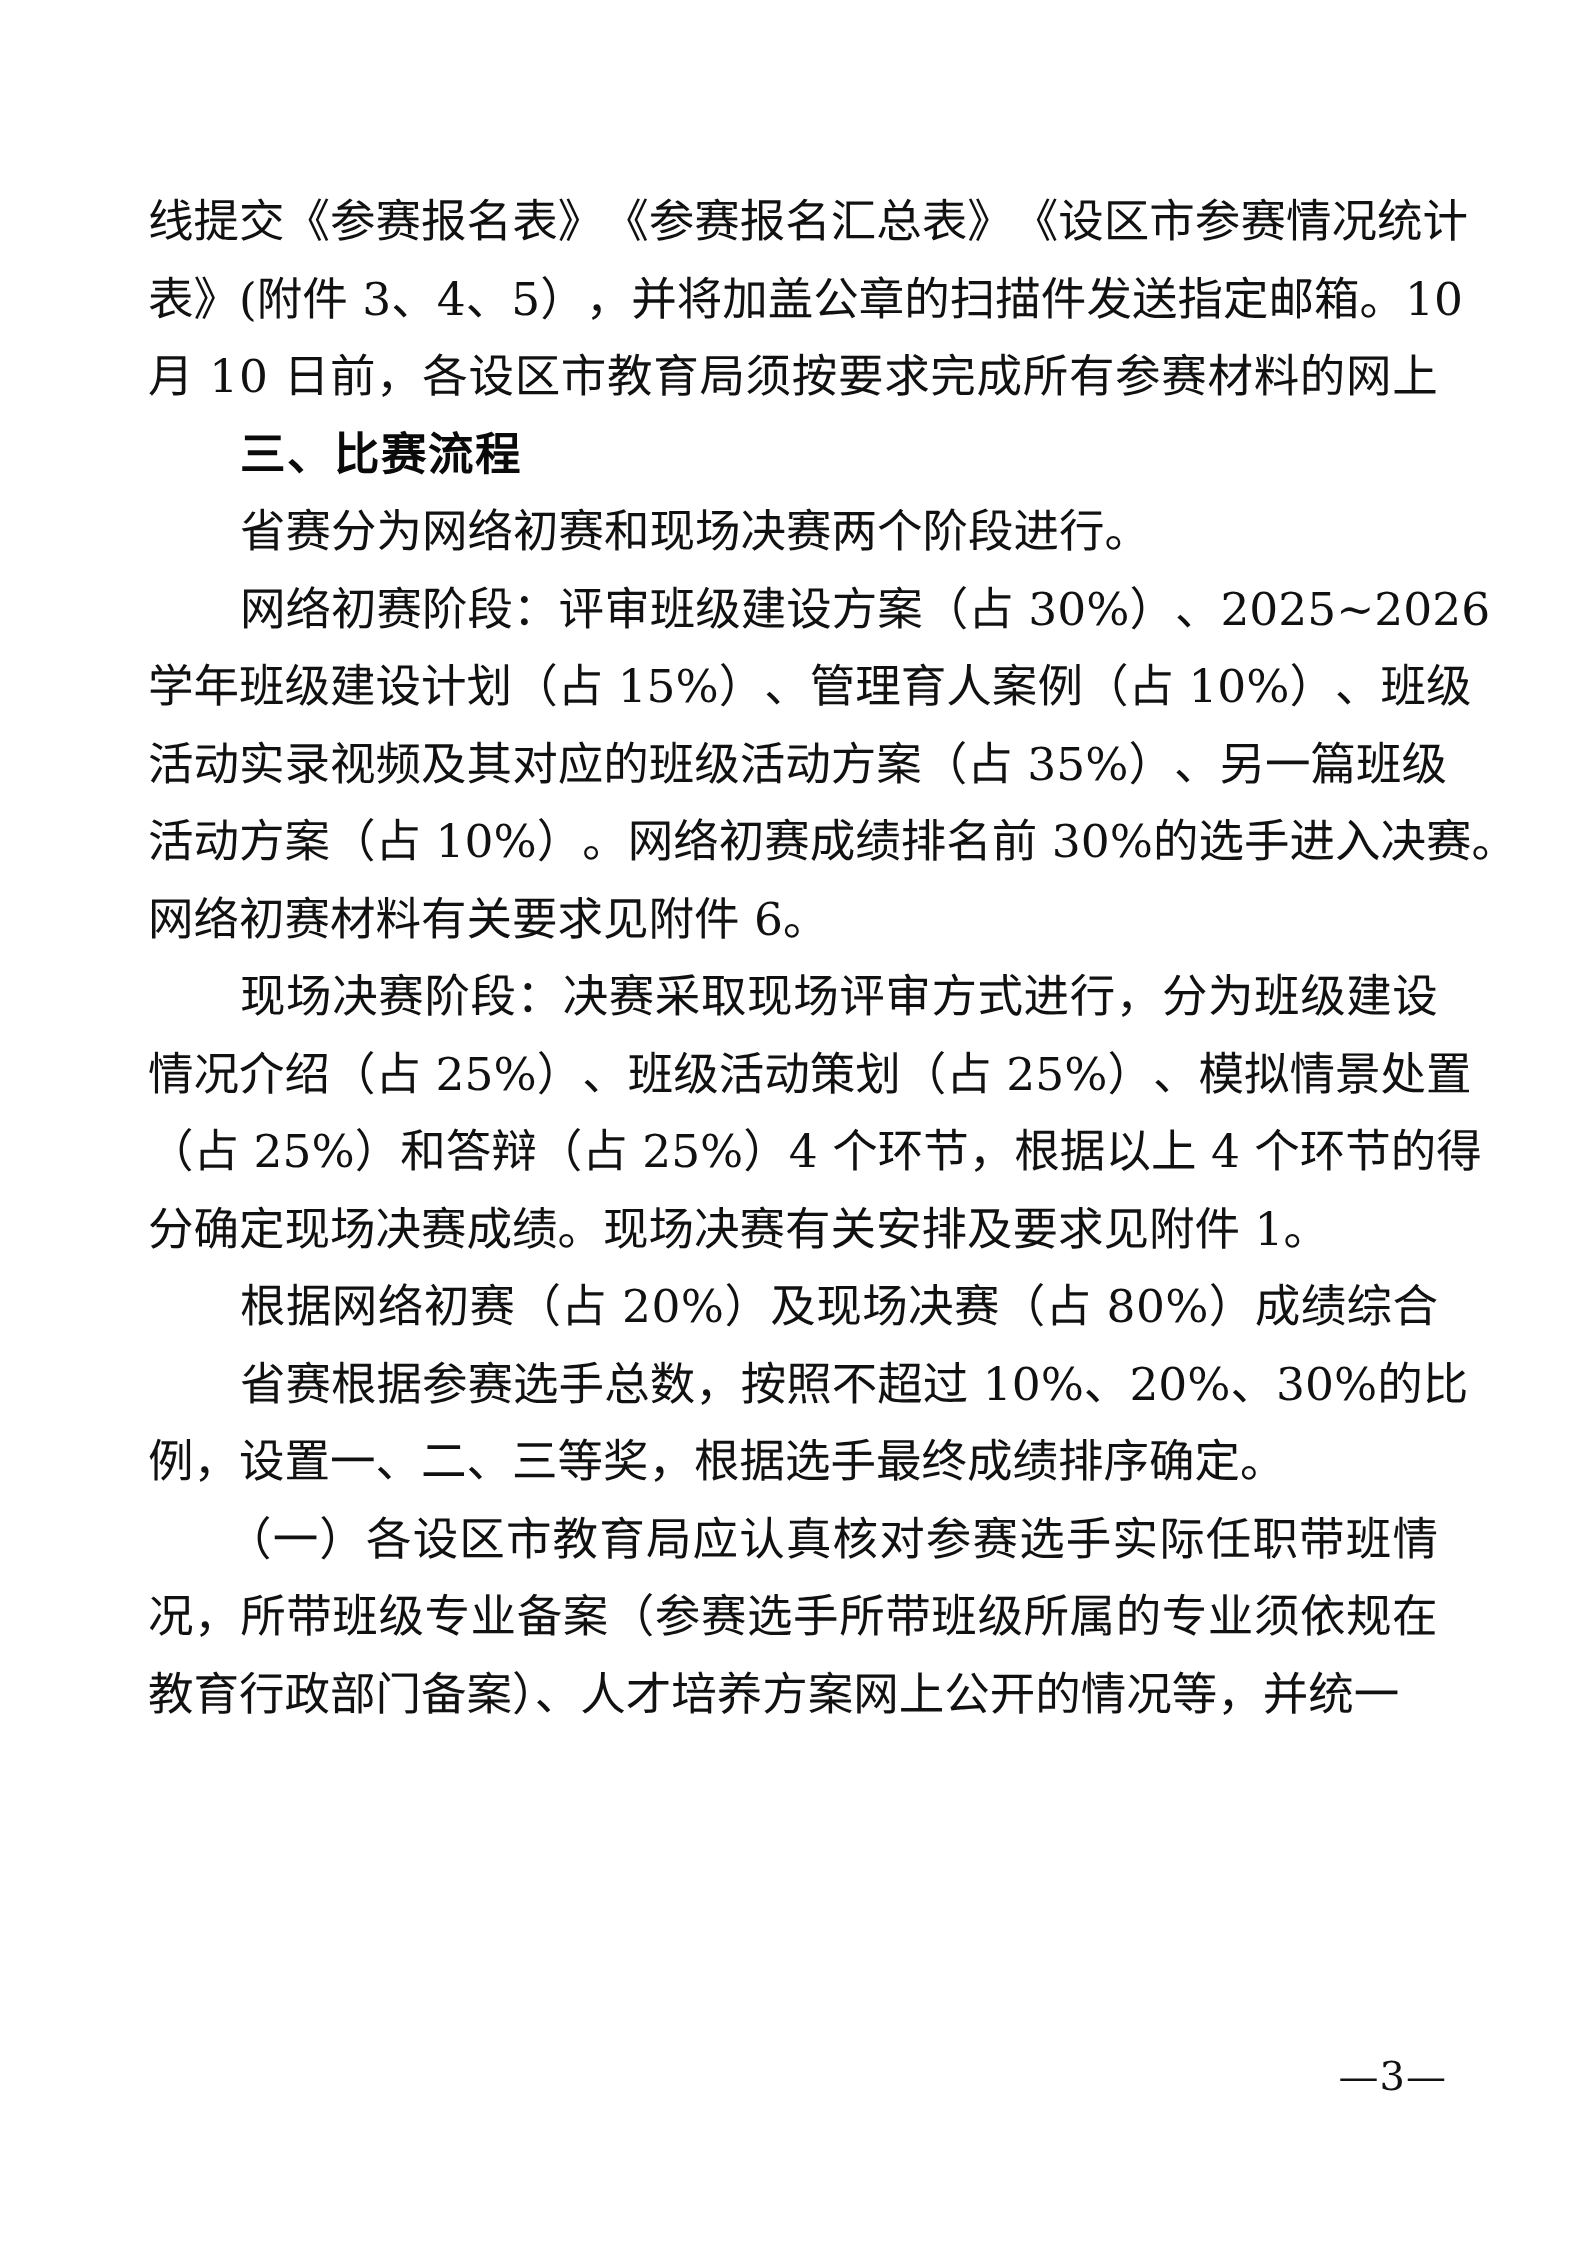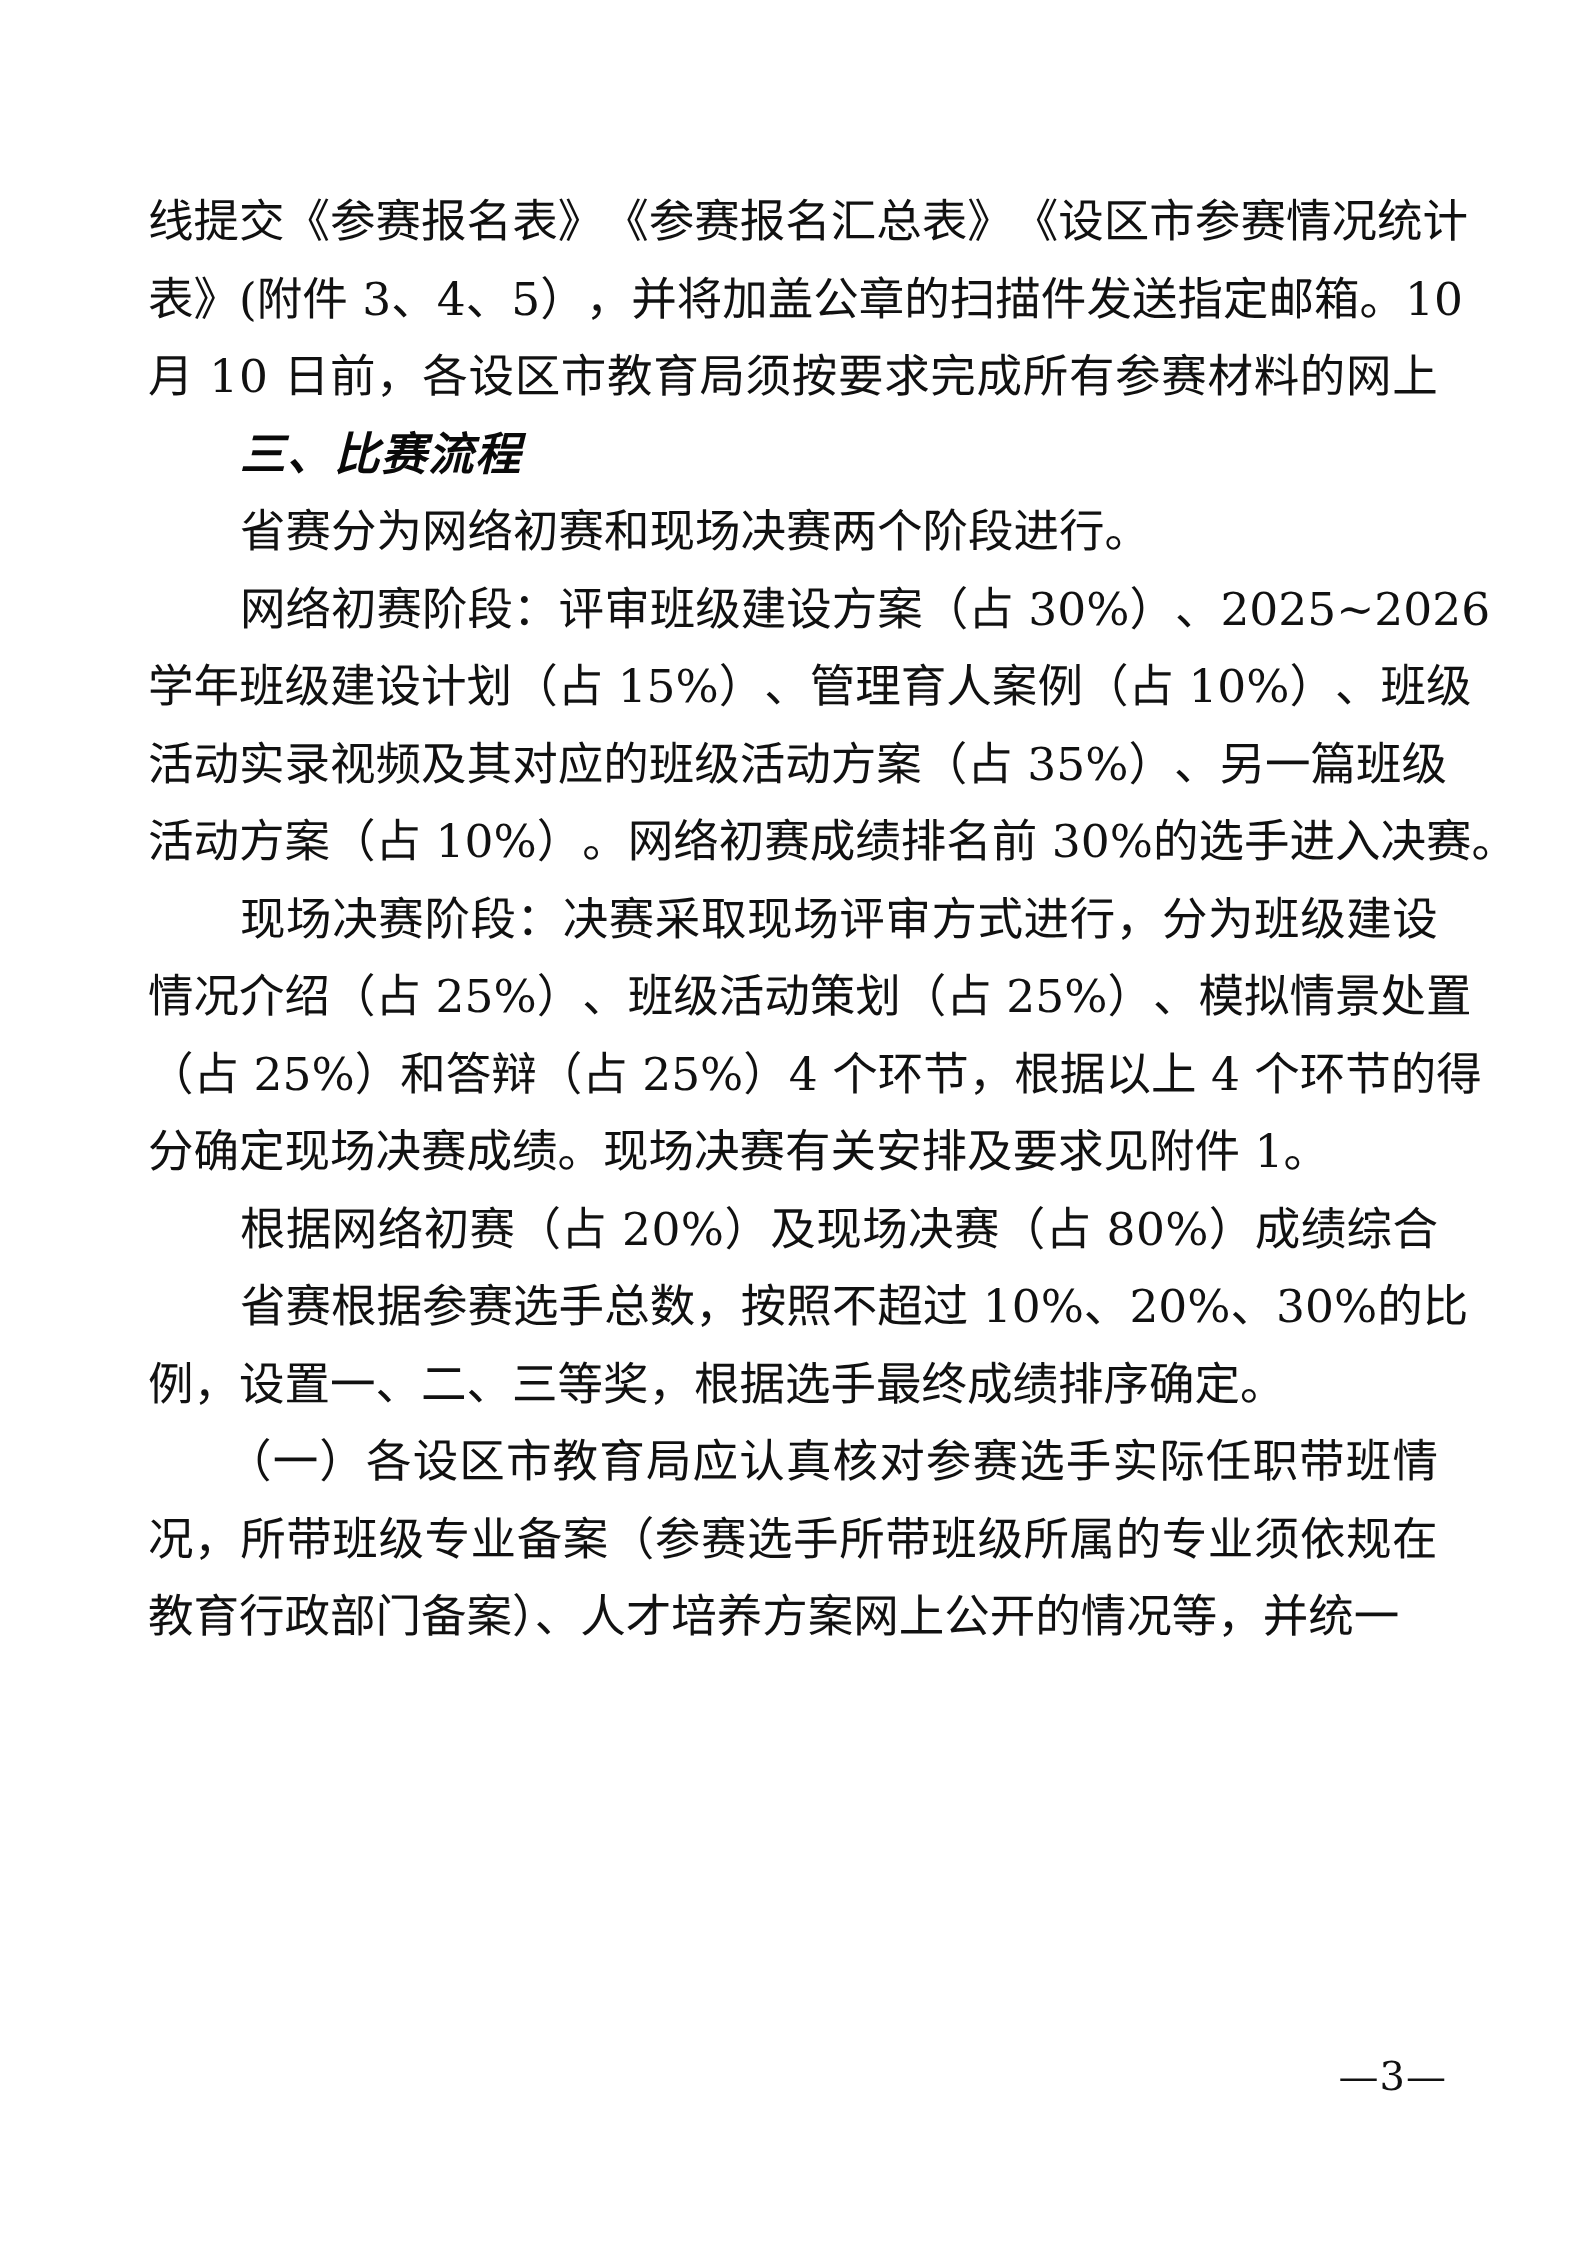--- a/index.html
+++ b/index.html
@@ -31,21 +31,20 @@
 
   .heading {
     font-size: 45.5px;
     line-height: 77.5px;
     font-weight: bold;
     color: #0a0a0a;
     margin: 0;
     text-indent: 92px;
     letter-spacing: 1.5px;
     font-family: "DejaVu Sans", "Liberation Sans", sans-serif;
-    font-style: italic;
   }
 
   
   .line {
     display: block;
     font-size: 45.5px;
     line-height: 77.5px;
     color: #111111;
     white-space: pre;
     font-family: "DejaVu Serif", "Liberation Serif", serif;
@@ -322,20 +321,21 @@
           <span>%</span>
           <span>的</span>
           <span>选</span>
           <span>手</span>
           <span>进</span>
           <span>入</span>
           <span>决</span>
           <span>赛</span>
           <span>。</span>
         </div>
+        <div class="line">网络初赛材料有关要求见附件 6。</div>
       </div>
       <div>
         <div class="line indent justify">
           <span>现</span>
           <span>场</span>
           <span>决</span>
           <span>赛</span>
           <span>阶</span>
           <span>段</span>
           <span>：</span>

